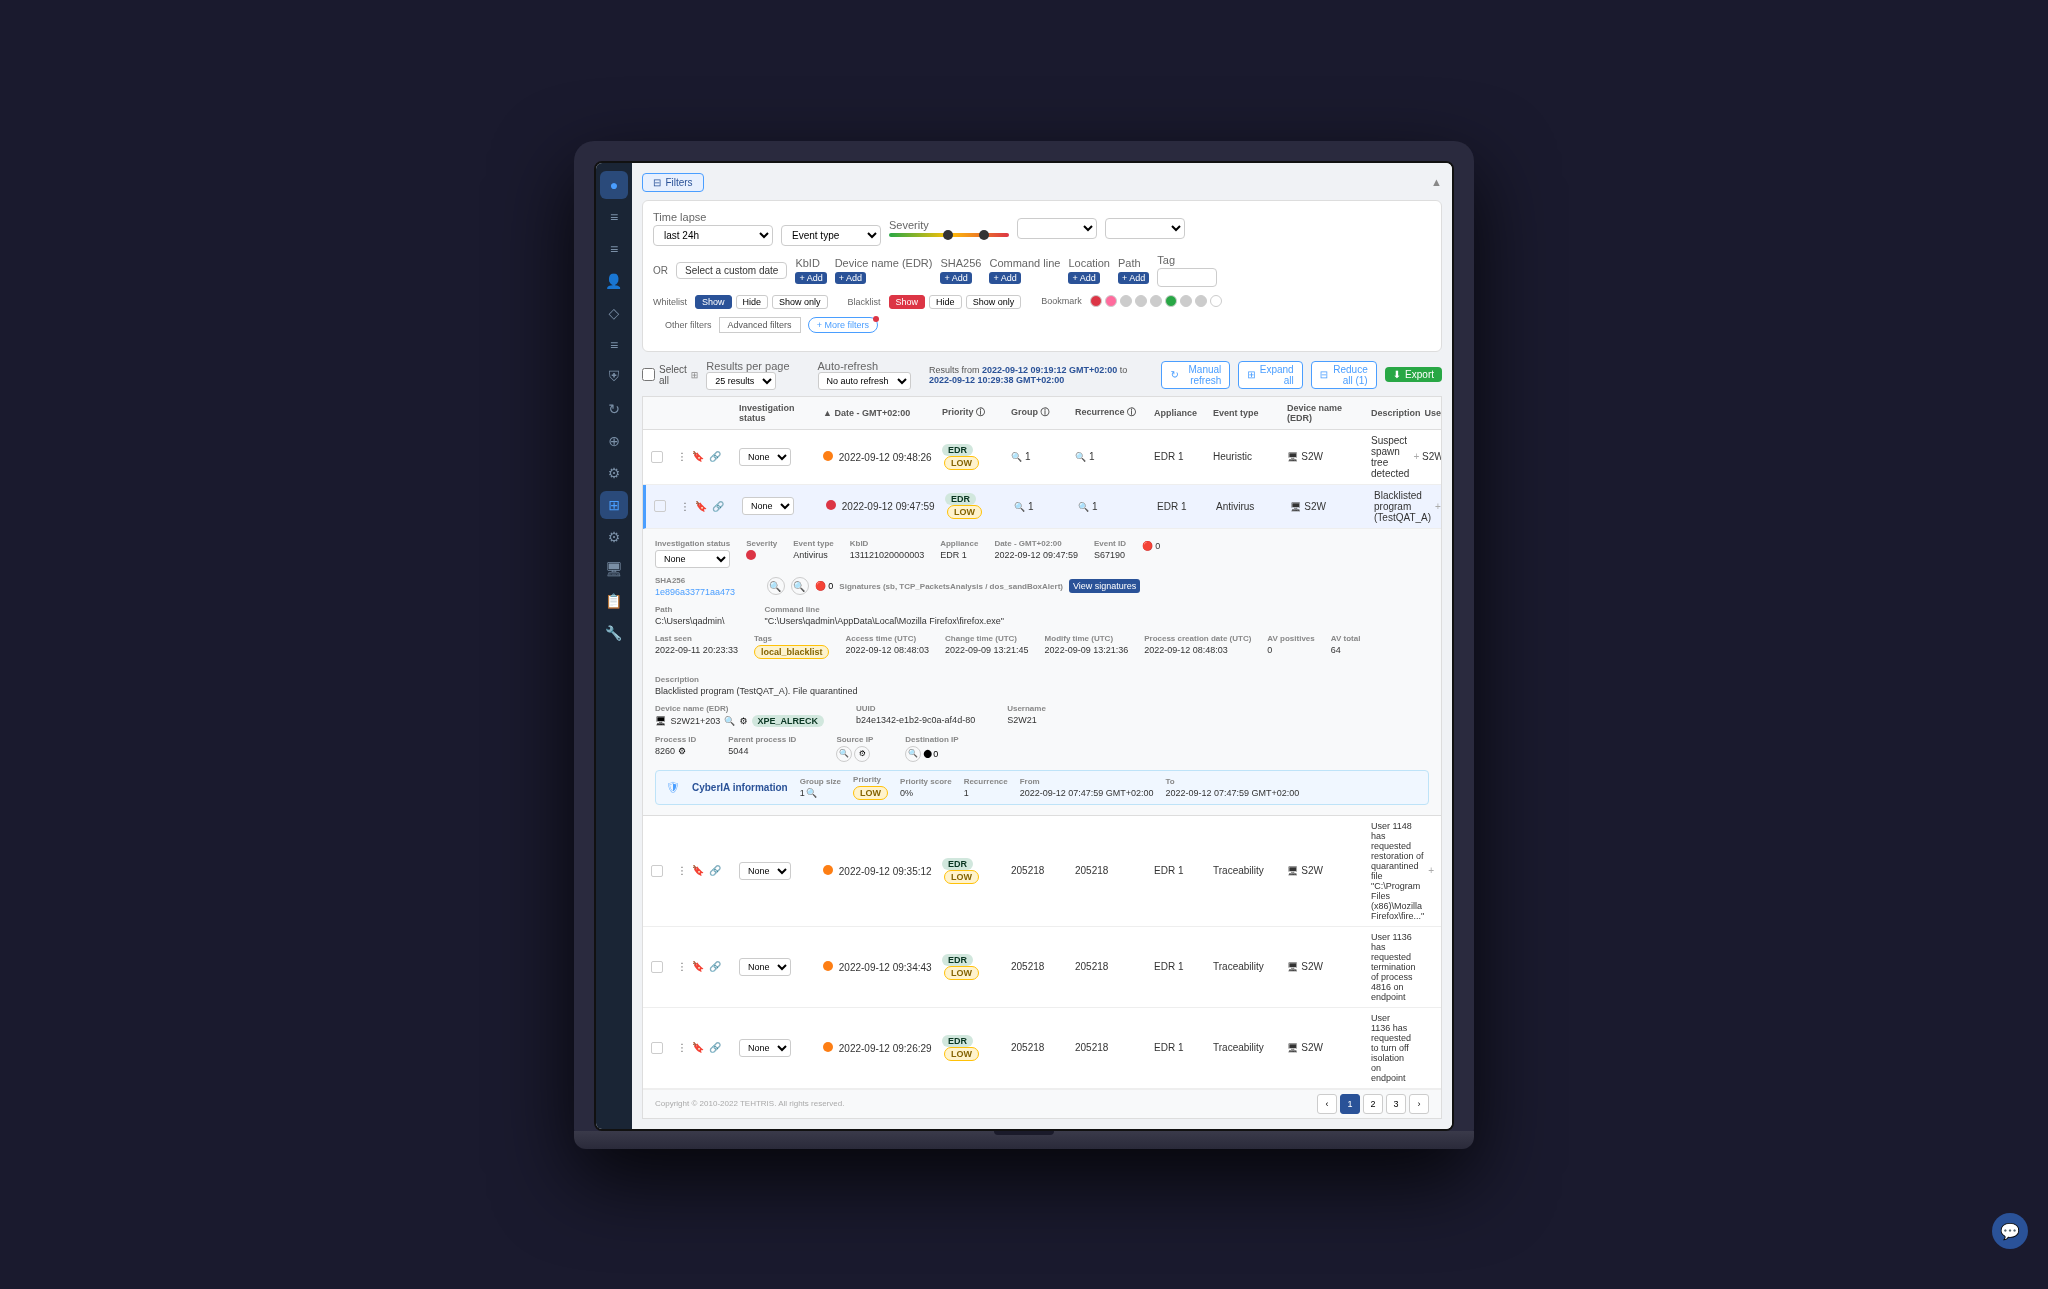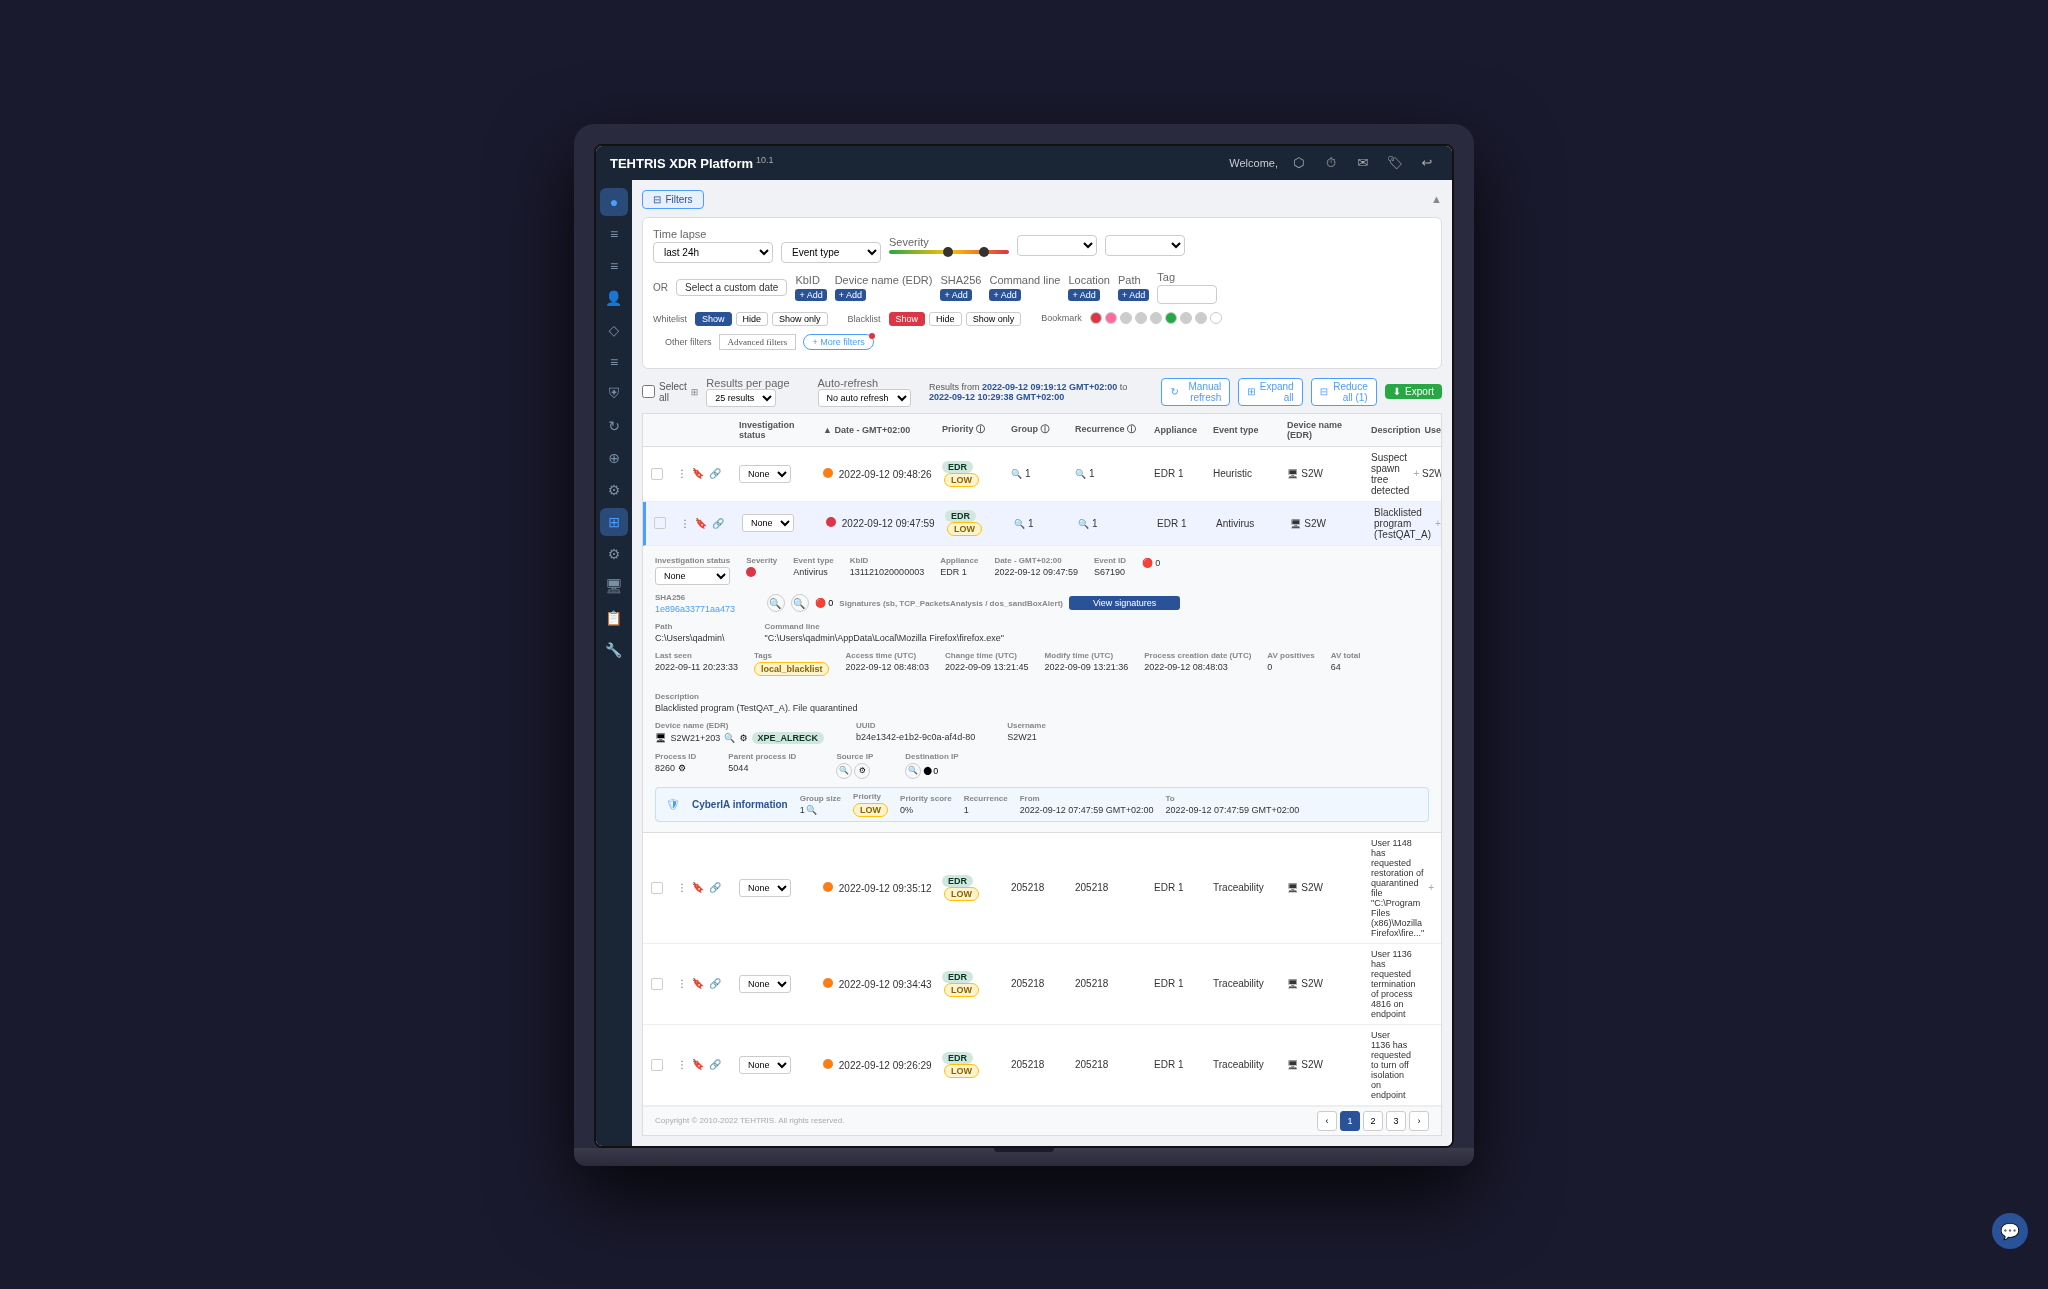--- a/index.html
+++ b/index.html
@@ -375,28 +375,27 @@
       top: -2px; right: -2px;
     }
     .advanced-filters-btn {
       background: #fff;
       border: 1px solid #ccc;
       color: #555;
       padding: 2px 8px;
       border-radius: 0;
       font-size: 9px;
       cursor: pointer;
-      font-family: Liberation Serif, serif;
     }
     .view-sigs-btn {
       background: #2a5298;
       color: #fff;
       border: none;
       border-radius: 3px;
-      padding: 2px 24px;
+      padding: 2px 4px;
       font-size: 9px;
       cursor: pointer;
     }
     .laptop-base {
       height: 18px;
       background: linear-gradient(to bottom, #3a3a4a, #2a2a3a);
       border-radius: 0 0 12px 12px;
       margin: 0 -20px -30px;
     }
     .laptop-notch {
@@ -405,34 +404,20 @@
       border-radius: 0 0 4px 4px;
       margin: 0 auto;
     }
   </style>
 </head>
 <body>
 
 <div class="laptop-outer">
   <div class="laptop-screen">
 
-    <div class="top-bar">
-      <div>
-        <span style="color:#fff;font-weight:700;font-size:13px">TEHTRIS XDR Platform</span>
-        <span class="top-bar-version">10.1</span>
-      </div>
-      <div class="top-bar-right">
-        <span>Welcome,</span>
-        <div class="top-bar-icon" title="Shield">⬡</div>
-        <div class="top-bar-icon" title="Clock">⏱</div>
-        <div class="top-bar-icon" title="Mail">✉</div>
-        <div class="top-bar-icon" title="Tag">🏷</div>
-        <div class="top-bar-icon" title="Logout">↩</div>
-      </div>
-    </div>
 
     <div class="main-layout">
 
       <div class="sidebar">
         <div class="sidebar-icon active">●</div>
         <div class="sidebar-icon">≡</div>
         <div class="sidebar-icon">≡</div>
         <div class="sidebar-icon">👤</div>
         <div class="sidebar-icon">◇</div>
         <div class="sidebar-icon">≡</div>

